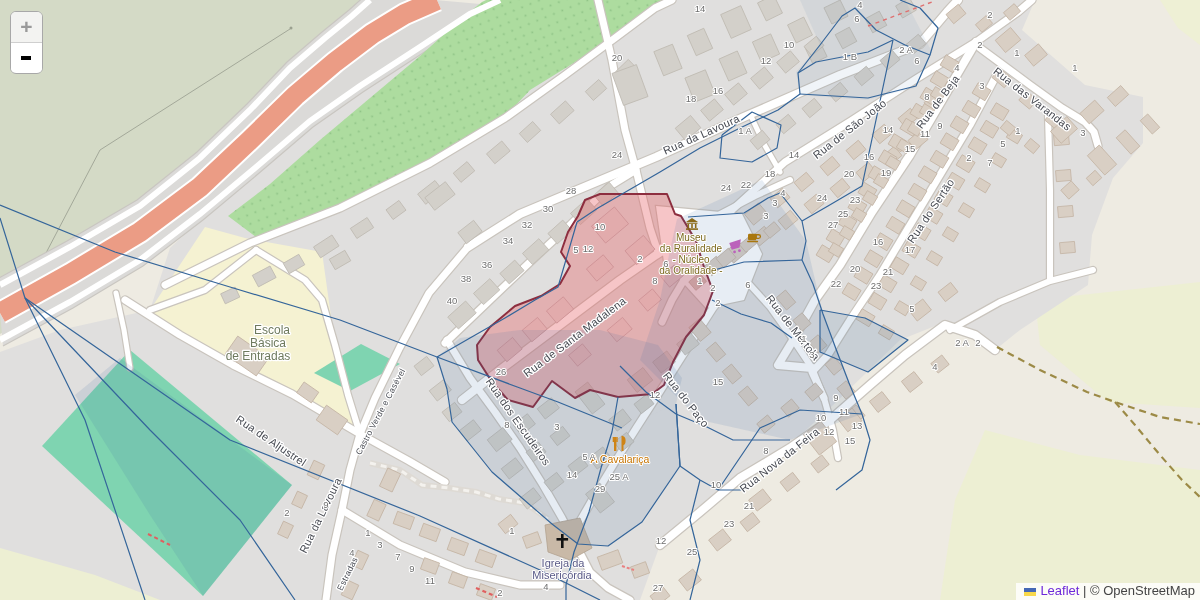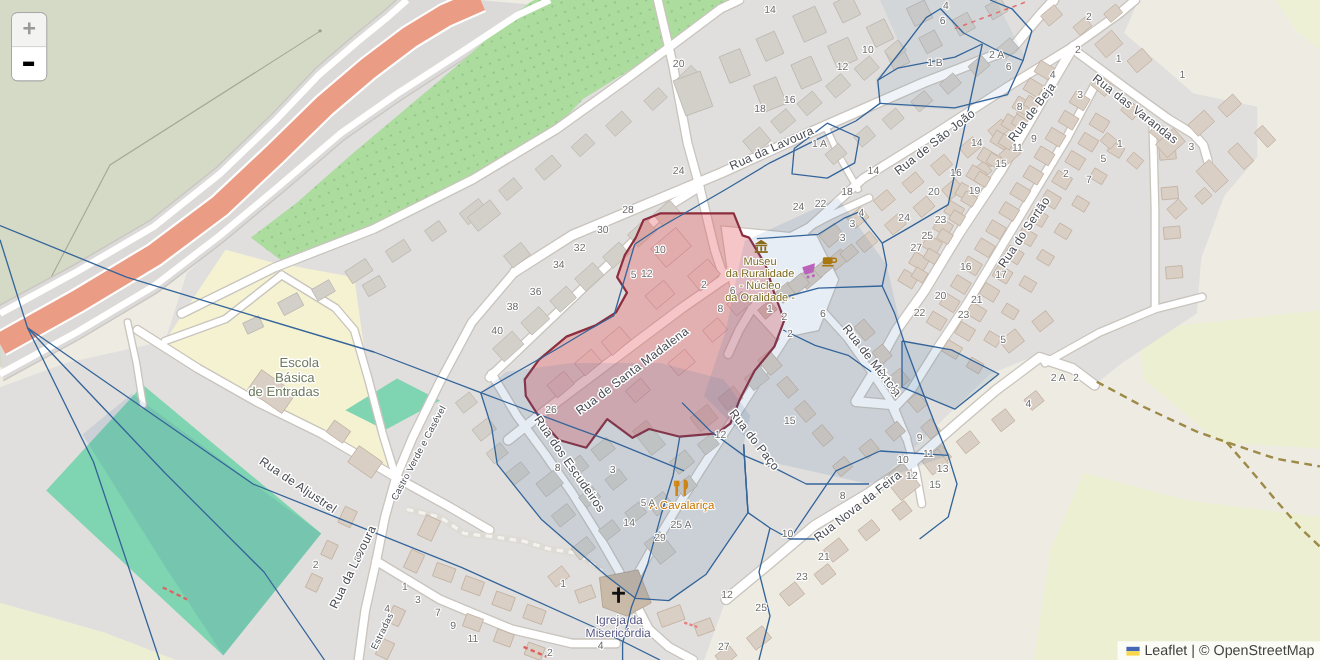--- a/index.html
+++ b/index.html
@@ -12,21 +12,21 @@
 .bg{fill:#d3d0ca;stroke:#bfbab2;stroke-width:0.8;}
 .bt{fill:#d9cfc4;stroke:#c4b4a4;stroke-width:0.8;}
 .bp{fill:#e2abac;stroke:#cd9195;stroke-width:0.8;}
 #zoomctl{position:absolute;left:10px;top:11px;width:31px;height:61px;background:#fff;border:1.6px solid #a8a8a8;
 border-radius:6px;z-index:10;overflow:hidden;}
 #zoomctl .zi{display:block;width:100%;height:30px;text-align:center;font-size:21px;line-height:29px;color:#9a9a9a;font-weight:bold;border-bottom:1px solid #cfcfcf;background:#f3f3f1;}
 #zoomctl .zo{display:block;width:100%;height:29px;position:relative;background:#fff;}
 #zoomctl .zo i{position:absolute;left:10px;top:13px;width:10px;height:4px;background:#000;}
 #attrib{position:absolute;right:0;bottom:0;height:17px;background:rgba(255,255,255,0.82);z-index:10;
 font-size:13px;color:#444;padding:0 5px 0 8px;line-height:16px;}
-#attrib a{color:#404040;text-decoration:none;}
+#attrib a{color:#6d28d9;text-decoration:none;}
 .flag{display:inline-block;width:12px;height:8px;vertical-align:-1px;margin-right:4px;}
 .flag .b{display:block;width:12px;height:4px;background:#4568b5;}
 .flag .y{display:block;width:12px;height:4px;background:#f8d84a;}
 </style></head>
 <body>
 
 <svg width="1200" height="600" viewBox="0 0 1200 600">
 <defs>
 <pattern id="dots" width="9" height="9" patternUnits="userSpaceOnUse" patternTransform="rotate(-22)">
 <rect width="9" height="9" fill="none"></rect>

